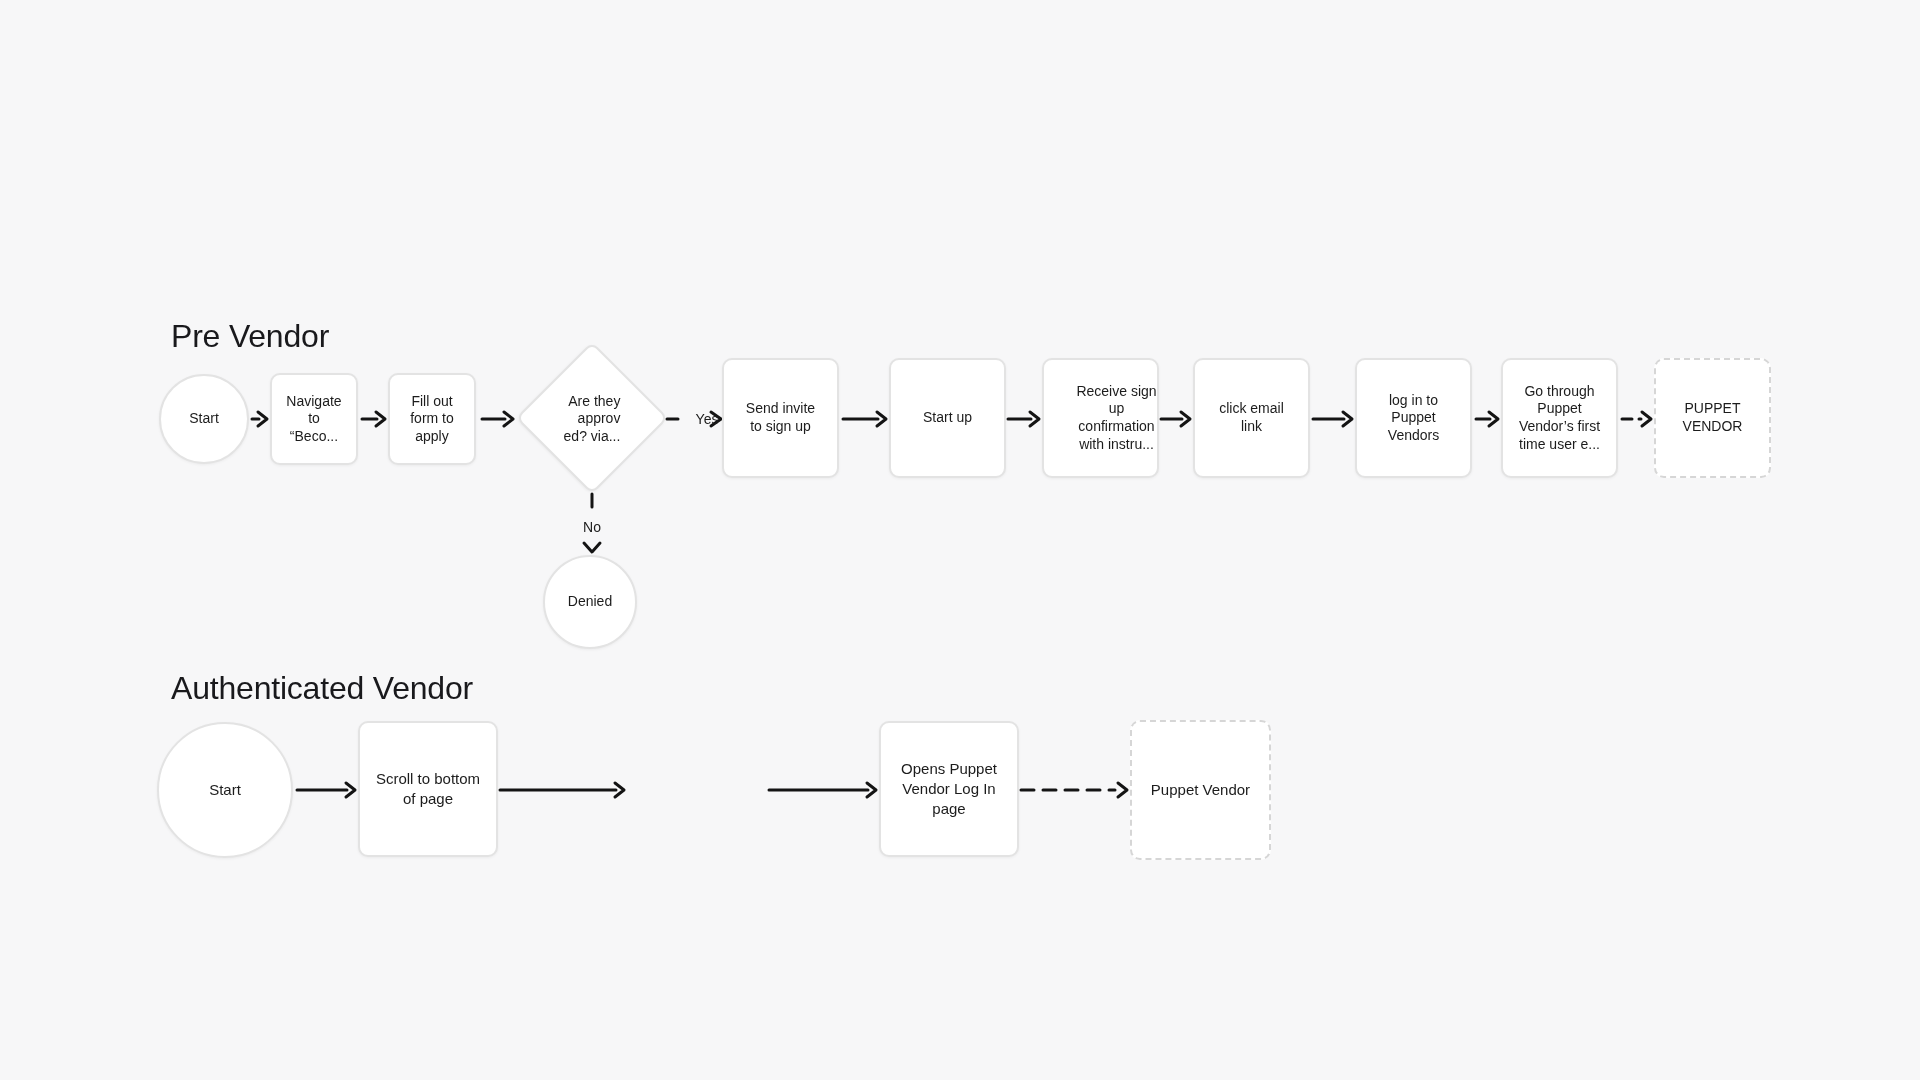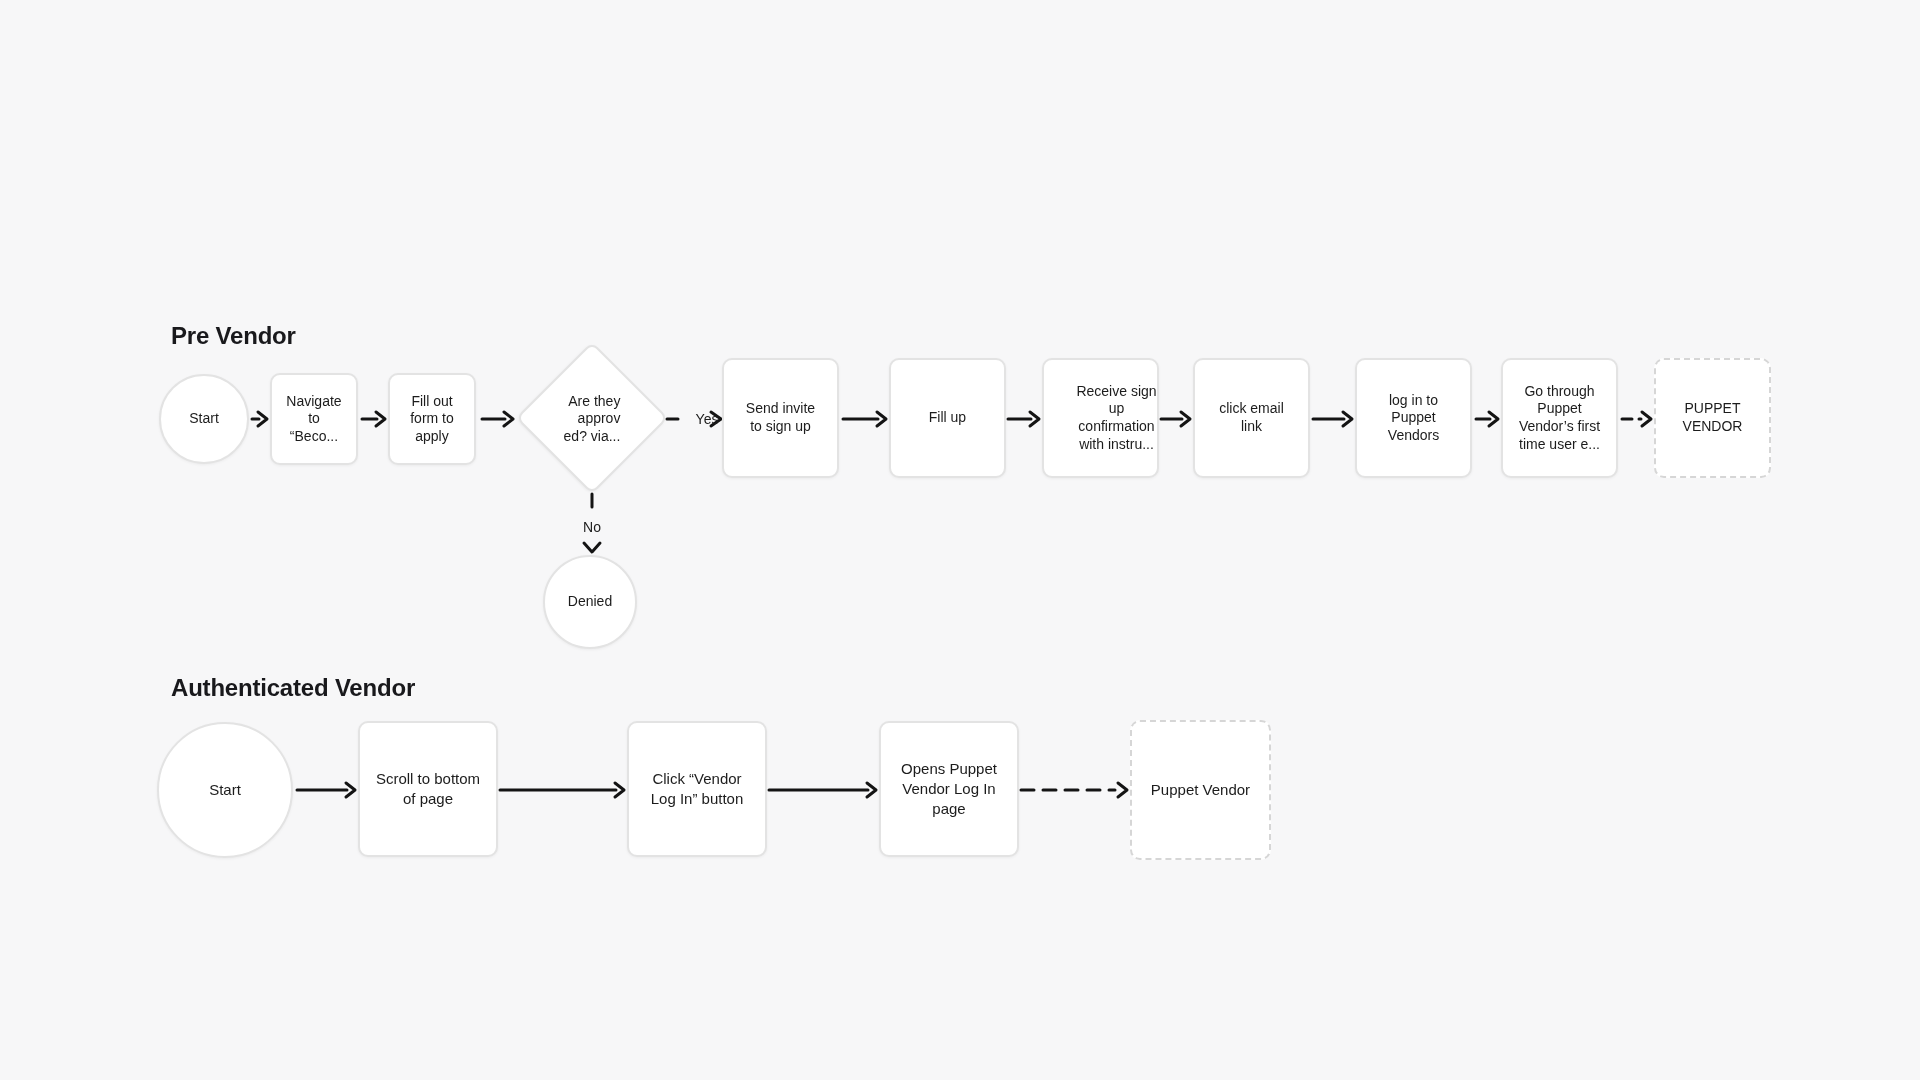--- a/index.html
+++ b/index.html
@@ -4,21 +4,21 @@
 <style>
   html,body{margin:0;padding:0;background:#f7f7f8;}
   .canvas{
     position:relative;width:1920px;height:1080px;overflow:hidden;
     background:#f7f7f8;color:#1c1c1c;
     font-family:"Liberation Sans","DejaVu Sans",sans-serif;
   }
   .wires{position:absolute;left:0;top:0;width:1920px;height:1080px;}
   .wires line,.wires polyline{stroke:#141414;stroke-width:3;fill:none;stroke-linecap:round;stroke-linejoin:round;}
   .sec-title{
-    position:absolute;font-size:24px;font-weight:700;letter-spacing:-.2px;color:#19191c;line-height:28px;text-align:center;
+    position:absolute;font-size:32px;font-weight:400;letter-spacing:-.2px;color:#19191c;line-height:28px;text-align:center;
   }
   .node{
     position:absolute;display:flex;align-items:center;justify-content:center;
     text-align:center;background:#ffffff;border:2px solid #e3e3e3;box-sizing:border-box;
   }
   .rect{border-radius:10px;box-shadow:0 1px 3px rgba(0,0,0,.05);}
   .circle{border-radius:50%;box-shadow:0 1px 3px rgba(0,0,0,.05);}
   .dashed{border:2px dashed #d6d6d6;border-radius:10px;box-shadow:none;}
   .lbl{white-space:pre-line;font-size:14px;line-height:1.26;}
   .big .lbl{font-size:15px;line-height:1.32;}
@@ -131,21 +131,21 @@
 
   <div class="branch-label" style="left:679px;top:411px;width:32px;margin-left:12px;">Yes</div>
   <div class="branch-label" style="left:576px;top:519px;width:32px;">No</div>
 
   <div class="node rect" style="left:722px;top:358px;width:117px;height:120px;justify-content:center;">
     <span class="lbl">Send invite
 to sign up</span>
   </div>
 
   <div class="node rect" style="left:889px;top:358px;width:117px;height:120px;">
-    <span class="lbl">Fill up</span>
+    <span class="lbl">Start up</span>
   </div>
 
   <div class="node rect" style="left:1042px;top:358px;width:117px;height:120px;padding-left:32px;">
     <span class="lbl">Receive sign
 up
 confirmation
 with instru...</span>
   </div>
 
   <div class="node rect" style="left:1193px;top:358px;width:117px;height:120px;">
@@ -179,24 +179,20 @@
 
   <div class="node circle big" style="left:157px;top:722px;width:136px;height:136px;">
     <span class="lbl">Start</span>
   </div>
 
   <div class="node rect big" style="left:358px;top:721px;width:140px;height:136px;">
     <span class="lbl">Scroll to bottom
 of page</span>
   </div>
 
-  <div class="node rect big" style="left:627px;top:721px;width:140px;height:136px;">
-    <span class="lbl">Click “Vendor
-Log In” button</span>
-  </div>
 
   <div class="node rect big" style="left:879px;top:721px;width:140px;height:136px;">
     <span class="lbl">Opens Puppet
 Vendor Log In
 page</span>
   </div>
 
   <div class="node dashed big" style="left:1130px;top:720px;width:141px;height:140px;">
     <span class="lbl">Puppet Vendor</span>
   </div>

